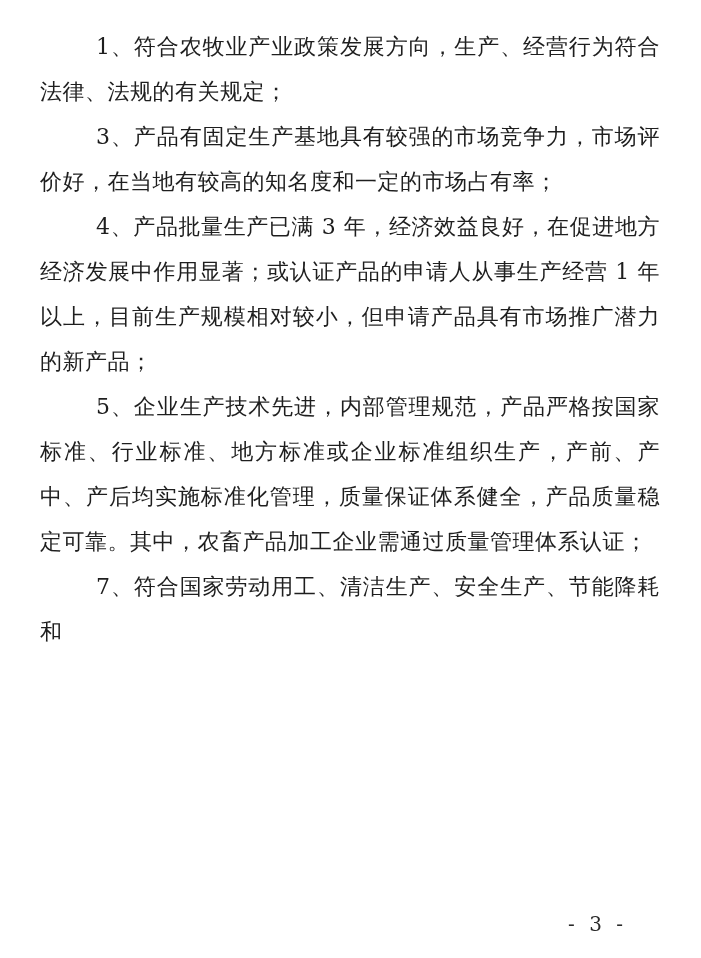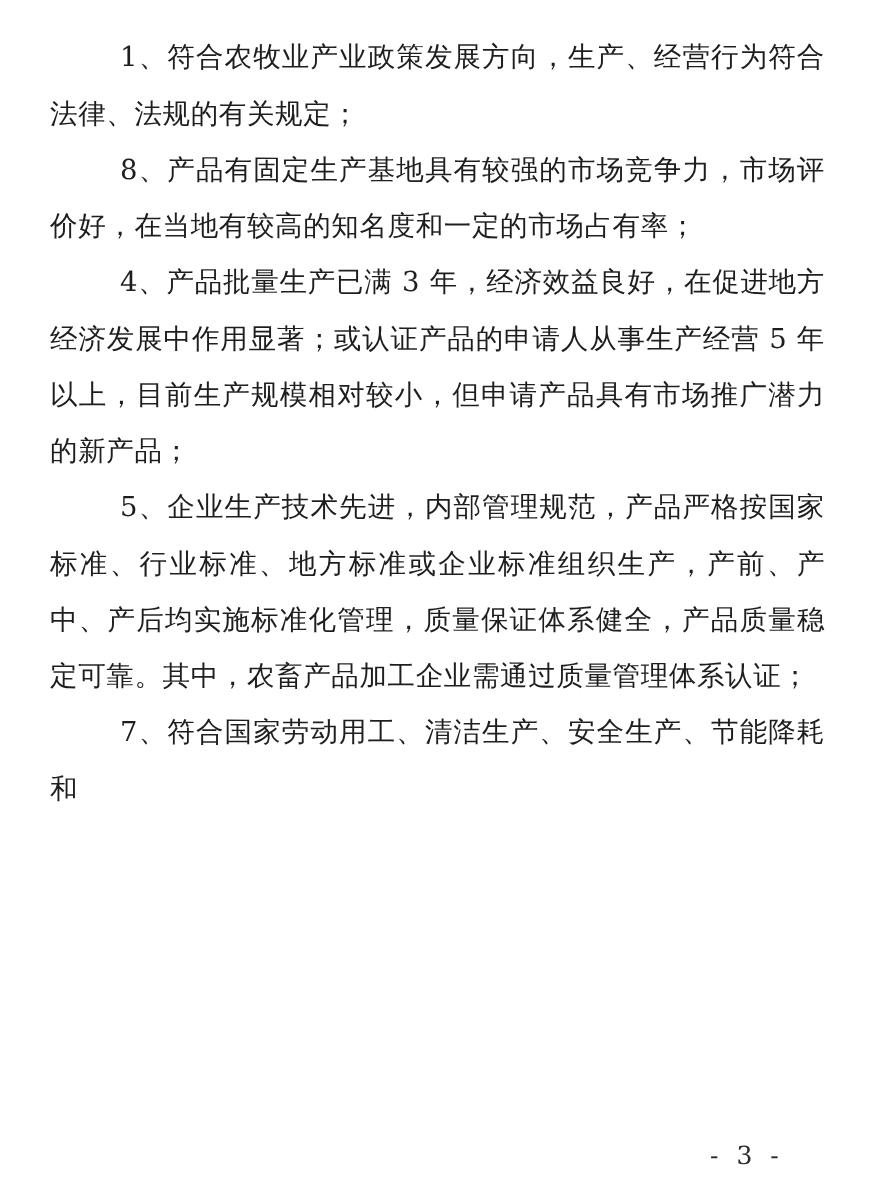--- a/index.html
+++ b/index.html
@@ -41,19 +41,19 @@
     color: #2a2a2a;
     font-family: "DejaVu Serif", "Liberation Serif", serif;
   }
 </style>
 </head>
 <body>
 
 <div class="page">
   <div class="doc-content">
     <p>1、符合农牧业产业政策发展方向，生产、经营行为符合法律、法规的有关规定；</p>
-    <p>8、产品有固定生产基地具有较强的市场竞争力，市场评价好，在当地有较高的知名度和一定的市场占有率；</p>
-    <p>4、产品批量生产已满 3 年，经济效益良好，在促进地方经济发展中作用显著；或认证产品的申请人从事生产经营 5 年以上，目前生产规模相对较小，但申请产品具有市场推广潜力的新产品；</p>
+    <p>3、产品有固定生产基地具有较强的市场竞争力，市场评价好，在当地有较高的知名度和一定的市场占有率；</p>
+    <p>4、产品批量生产已满 3 年，经济效益良好，在促进地方经济发展中作用显著；或认证产品的申请人从事生产经营 1 年以上，目前生产规模相对较小，但申请产品具有市场推广潜力的新产品；</p>
     <p>5、企业生产技术先进，内部管理规范，产品严格按国家标准、行业标准、地方标准或企业标准组织生产，产前、产中、产后均实施标准化管理，质量保证体系健全，产品质量稳定可靠。其中，农畜产品加工企业需通过质量管理体系认证；</p>
     <p>7、符合国家劳动用工、清洁生产、安全生产、节能降耗和</p>
   </div>
   <div class="page-number">- 3 -</div>
 </div>
 
 </body></html>

